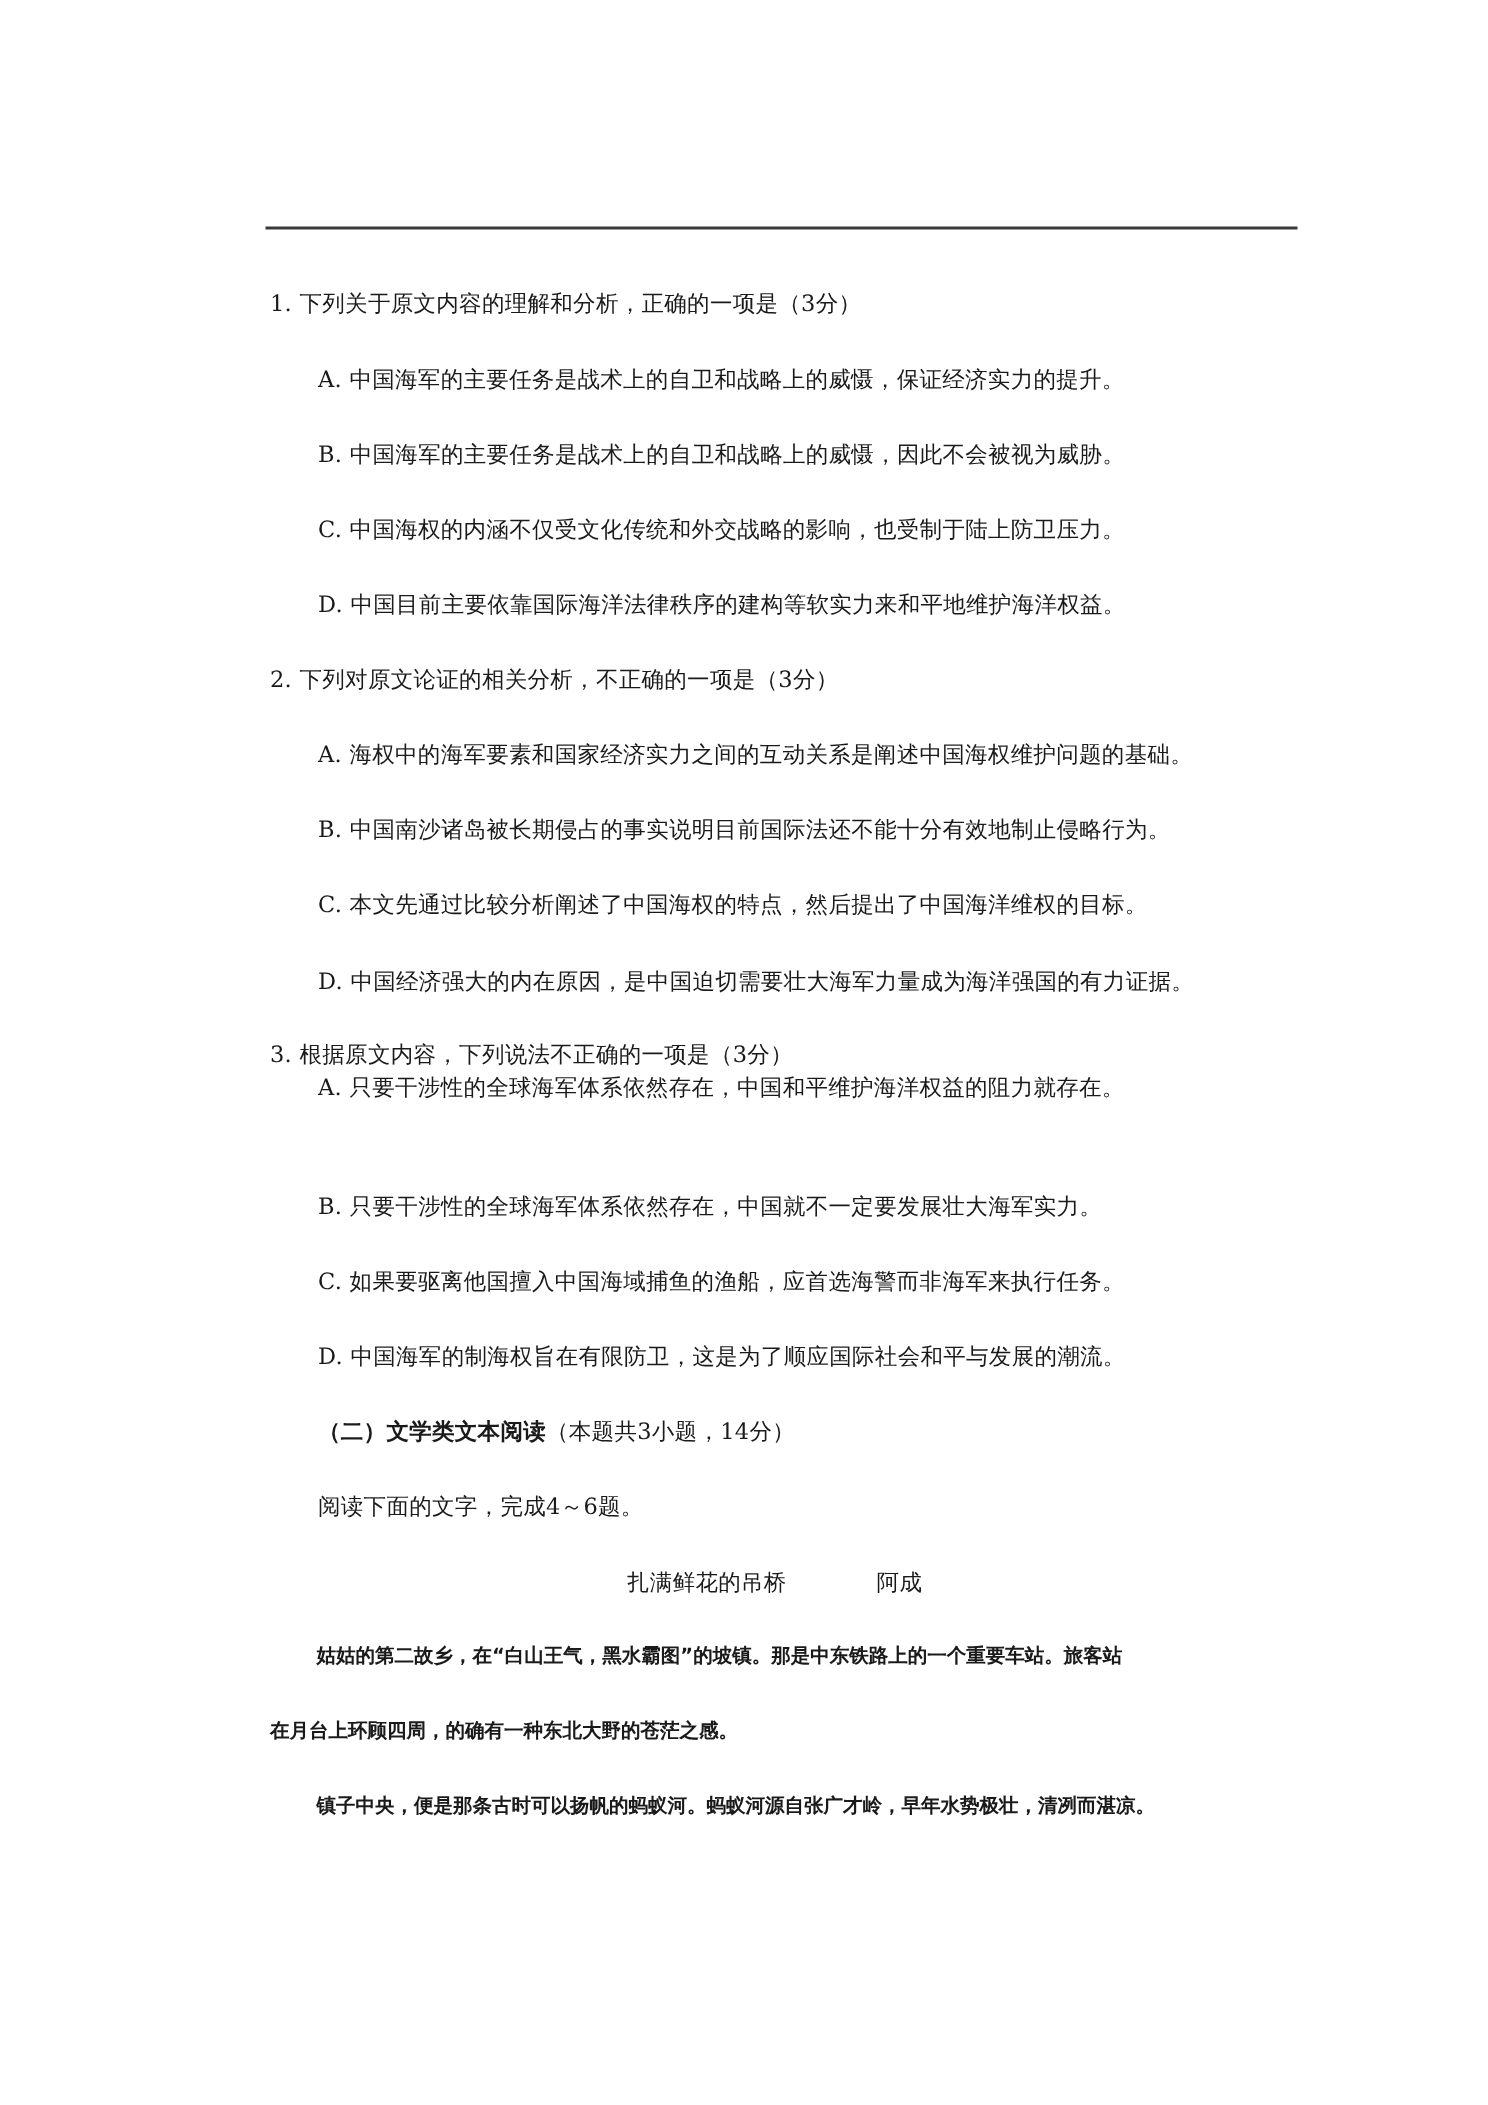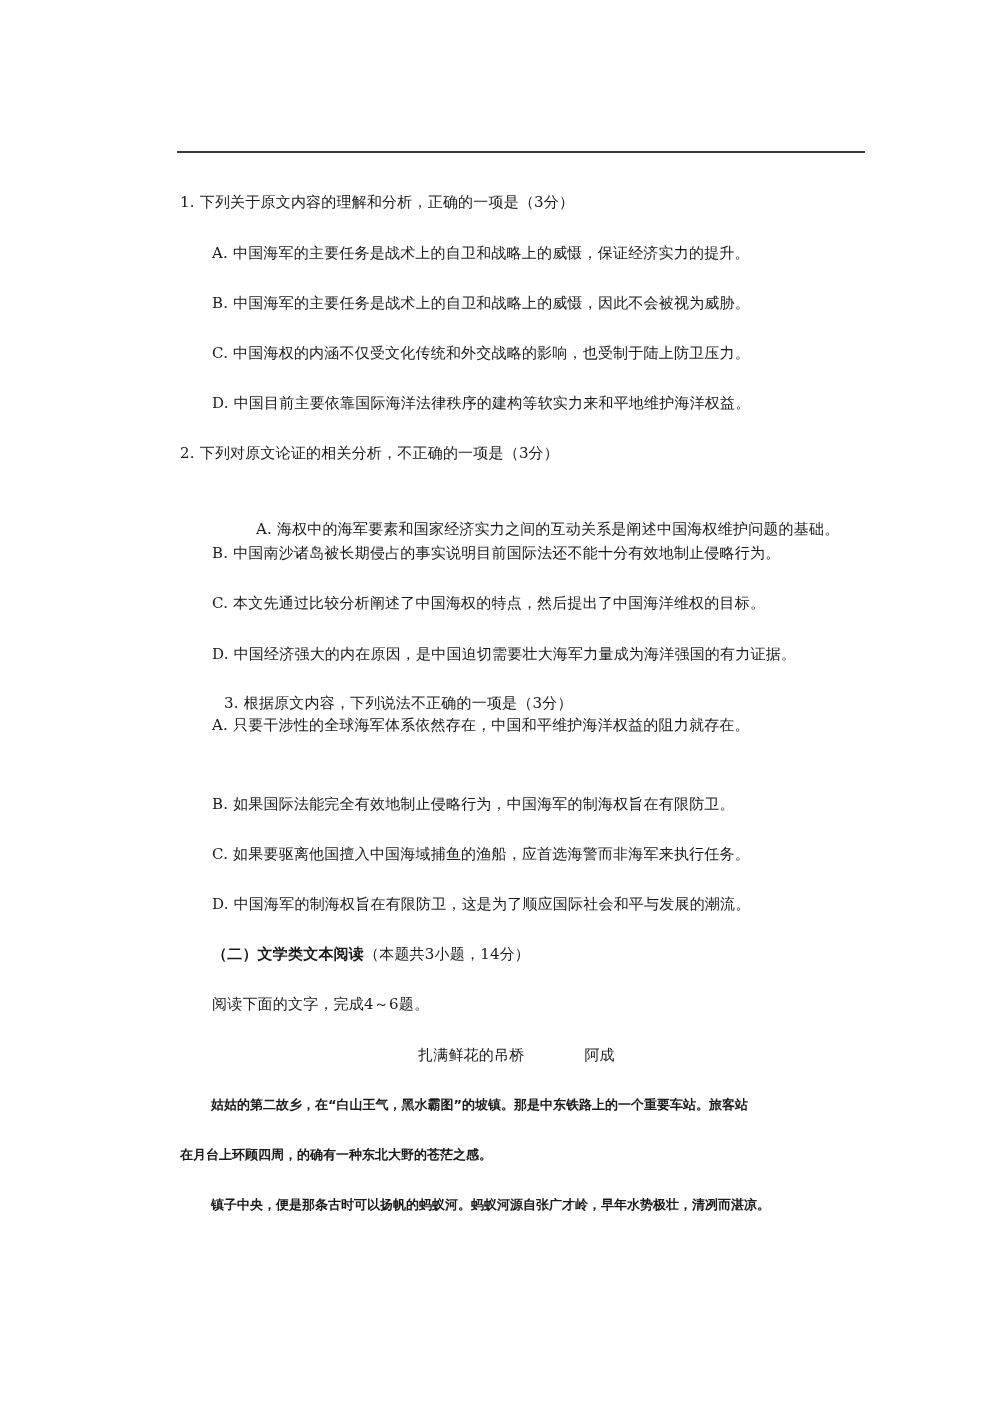--- a/index.html
+++ b/index.html
@@ -50,28 +50,28 @@
 
 <div class="rule"></div>
 
 <div class="line q" style="top:193px;">1. 下列关于原文内容的理解和分析，正确的一项是（3分）</div>
 <div class="line opt" style="top:244px;">A. 中国海军的主要任务是战术上的自卫和战略上的威慑，保证经济实力的提升。</div>
 <div class="line opt" style="top:294px;">B. 中国海军的主要任务是战术上的自卫和战略上的威慑，因此不会被视为威胁。</div>
 <div class="line opt" style="top:344px;">C. 中国海权的内涵不仅受文化传统和外交战略的影响，也受制于陆上防卫压力。</div>
 <div class="line opt" style="top:394px;">D. 中国目前主要依靠国际海洋法律秩序的建构等软实力来和平地维护海洋权益。</div>
 
 <div class="line q" style="top:444px;">2. 下列对原文论证的相关分析，不正确的一项是（3分）</div>
-<div class="line opt" style="top:520px;margin-left:44px;">A. 海权中的海军要素和国家经济实力之间的互动关系是阐述中国海权维护问题的基础。</div>
+<div class="line opt" style="top:494px;">A. 海权中的海军要素和国家经济实力之间的互动关系是阐述中国海权维护问题的基础。</div>
 <div class="line opt" style="top:544px;">B. 中国南沙诸岛被长期侵占的事实说明目前国际法还不能十分有效地制止侵略行为。</div>
 <div class="line opt" style="top:594px;">C. 本文先通过比较分析阐述了中国海权的特点，然后提出了中国海洋维权的目标。</div>
 <div class="line opt" style="top:645px;">D. 中国经济强大的内在原因，是中国迫切需要壮大海军力量成为海洋强国的有力证据。</div>
 
-<div class="line q" style="top:694px;margin-left:44px;">3. 根据原文内容，下列说法不正确的一项是（3分）</div>
+<div class="line q" style="top:694px;">3. 根据原文内容，下列说法不正确的一项是（3分）</div>
 <div class="line opt" style="top:716px;">A. 只要干涉性的全球海军体系依然存在，中国和平维护海洋权益的阻力就存在。</div>
-<div class="line opt" style="top:795px;">B. 如果国际法能完全有效地制止侵略行为，中国海军的制海权旨在有限防卫。</div>
+<div class="line opt" style="top:795px;">B. 只要干涉性的全球海军体系依然存在，中国就不一定要发展壮大海军实力。</div>
 <div class="line opt" style="top:845px;">C. 如果要驱离他国擅入中国海域捕鱼的渔船，应首选海警而非海军来执行任务。</div>
 <div class="line opt" style="top:895px;">D. 中国海军的制海权旨在有限防卫，这是为了顺应国际社会和平与发展的潮流。</div>
 
 <div class="line sect" style="top:945px;">
   <span>（二）文学类文本阅读</span><span class="normal">（本题共3小题，14分）</span>
 </div>
 <div class="line opt" style="top:995px;">阅读下面的文字，完成4～6题。</div>
 
 <div class="line title" style="top:1046px;">
   <span>扎满鲜花的吊桥</span><span class="author">阿成</span>

